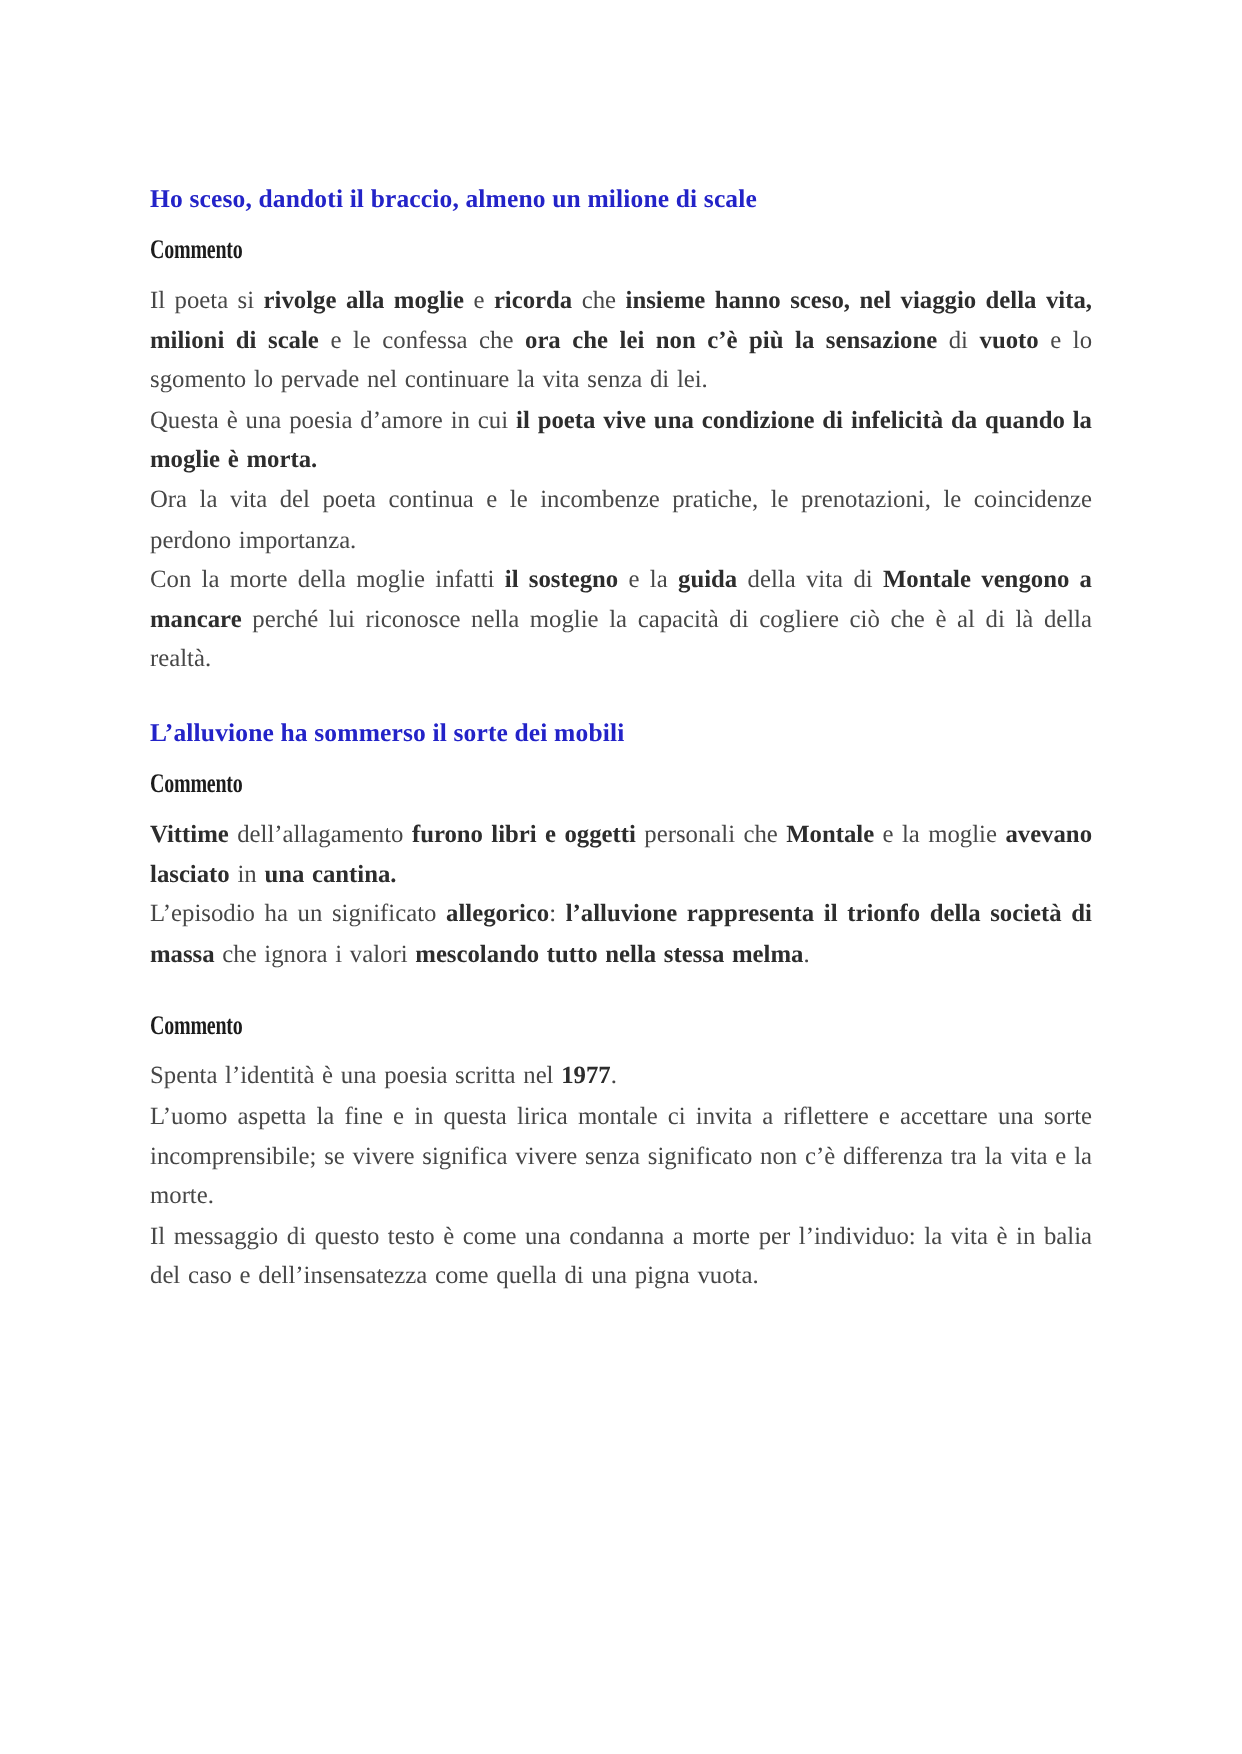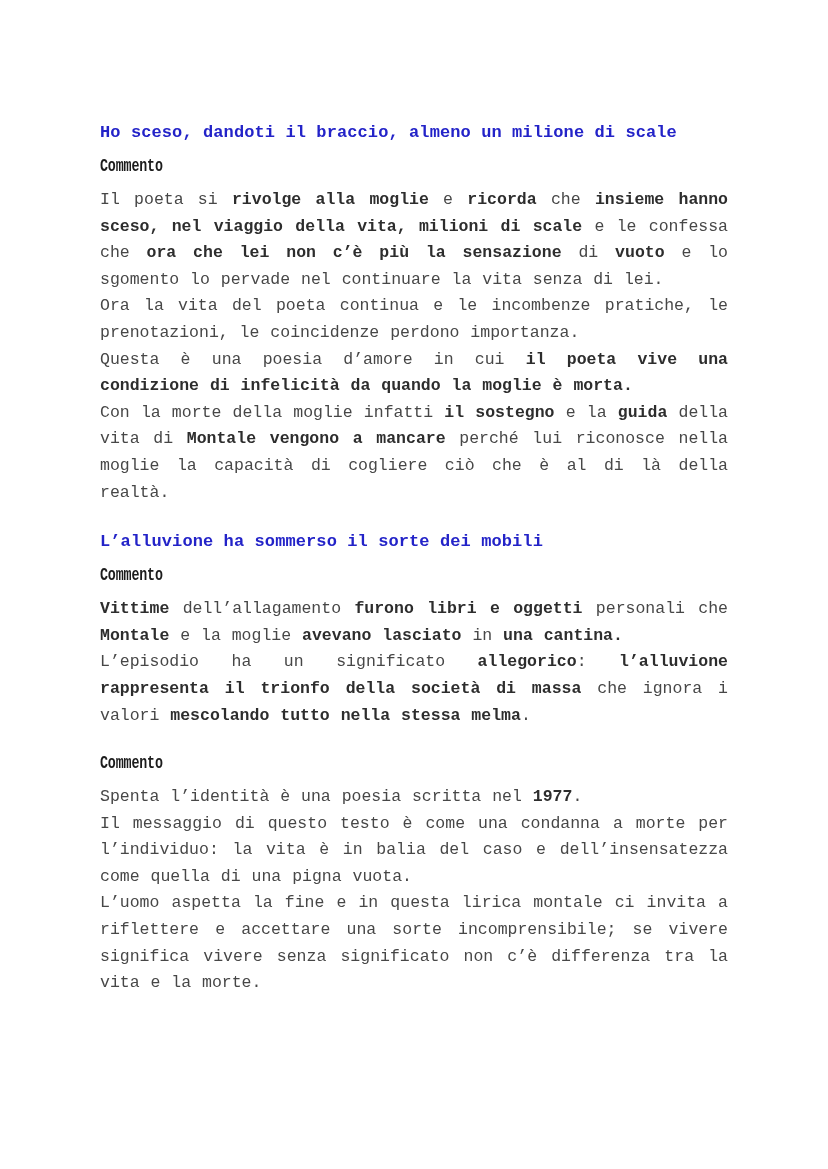--- a/index.html
+++ b/index.html
@@ -6,21 +6,21 @@
     margin: 0;
     padding: 0;
     background: #ffffff;
   }
   .page {
     position: relative;
     width: 828px;
     height: 1169px;
     background: var(--page-bg, #ffffff);
     overflow: hidden;
-    font-family: Liberation Mono, monospace;
+    font-family: Liberation Serif, serif;
   }
   .content {
     position: absolute;
     left: 100px;
     top: 121px;
     width: 628px;
   }
   .section {
     margin: 0 0 24px 0;
   }
@@ -64,30 +64,30 @@
 </style>
 </head>
 <body>
 
 <div class="page" style="--page-bg: #ffffff; --heading-color: #2323c8; --subheading-color: #1c1c1c; --body-color: #474747; --bold-color: #2d2d2d;">
   <main class="content">
       <section class="section">
         <h2 class="section-title">Ho sceso, dandoti il braccio, almeno un milione di scale</h2>
         <div class="commento"><span class="commento-text">Commento</span></div>
         <p class="para"><span class="seg-regular">Il poeta si </span><span class="seg-bold">rivolge alla moglie</span><span class="seg-regular"> e </span><span class="seg-bold">ricorda</span><span class="seg-regular"> che </span><span class="seg-bold">insieme hanno sceso, nel viaggio della vita, milioni di scale</span><span class="seg-regular"> e le confessa che </span><span class="seg-bold">ora che lei non c’è più la sensazione</span><span class="seg-regular"> di </span><span class="seg-bold">vuoto</span><span class="seg-regular"> e lo sgomento lo pervade nel continuare la vita senza di lei.</span></p>
+        <p class="para"><span class="seg-regular">Questa è una poesia d’amore in cui </span><span class="seg-bold">il poeta vive una condizione di infelicità da quando la moglie è morta.</span></p>
         <p class="para"><span class="seg-regular">Ora la vita del poeta continua e le incombenze pratiche, le prenotazioni, le coincidenze perdono importanza.</span></p>
-        <p class="para"><span class="seg-regular">Questa è una poesia d’amore in cui </span><span class="seg-bold">il poeta vive una condizione di infelicità da quando la moglie è morta.</span></p>
         <p class="para"><span class="seg-regular">Con la morte della moglie infatti </span><span class="seg-bold">il sostegno</span><span class="seg-regular"> e la </span><span class="seg-bold">guida</span><span class="seg-regular"> della vita di </span><span class="seg-bold">Montale vengono a mancare</span><span class="seg-regular"> perché lui riconosce nella moglie la capacità di cogliere ciò che è al di là della realtà.</span></p>
       </section>
       <section class="section">
         <h2 class="section-title">L’alluvione ha sommerso il sorte dei mobili</h2>
         <div class="commento"><span class="commento-text">Commento</span></div>
         <p class="para"><span class="seg-bold">Vittime</span><span class="seg-regular"> dell’allagamento </span><span class="seg-bold">furono libri e oggetti</span><span class="seg-regular"> personali che </span><span class="seg-bold">Montale</span><span class="seg-regular"> e la moglie </span><span class="seg-bold">avevano lasciato</span><span class="seg-regular"> in </span><span class="seg-bold">una cantina.</span></p>
         <p class="para"><span class="seg-regular">L’episodio ha un significato </span><span class="seg-bold">allegorico</span><span class="seg-regular">: </span><span class="seg-bold">l’alluvione rappresenta il trionfo della società di massa</span><span class="seg-regular"> che ignora i valori </span><span class="seg-bold">mescolando tutto nella stessa melma</span><span class="seg-regular">.</span></p>
       </section>
       <section class="section">
         <div class="commento"><span class="commento-text">Commento</span></div>
         <p class="para"><span class="seg-regular">Spenta l’identità è una poesia scritta nel </span><span class="seg-bold">1977</span><span class="seg-regular">.</span></p>
+        <p class="para"><span class="seg-regular">L’uomo aspetta la fine e in questa lirica montale ci invita a riflettere e accettare una sorte incomprensibile; se vivere significa vivere senza significato non c’è differenza tra la vita e la morte.</span></p>
         <p class="para"><span class="seg-regular">Il messaggio di questo testo è come una condanna a morte per l’individuo: la vita è in balia del caso e dell’insensatezza come quella di una pigna vuota.</span></p>
-        <p class="para"><span class="seg-regular">L’uomo aspetta la fine e in questa lirica montale ci invita a riflettere e accettare una sorte incomprensibile; se vivere significa vivere senza significato non c’è differenza tra la vita e la morte.</span></p>
       </section>
     </main>
 </div>
 
 </body></html>

